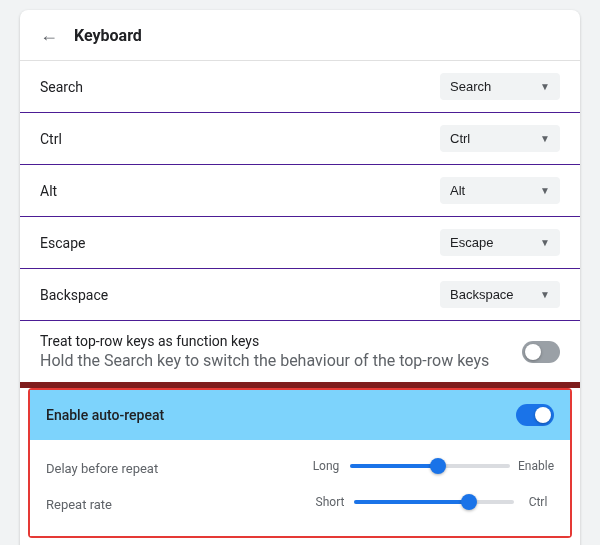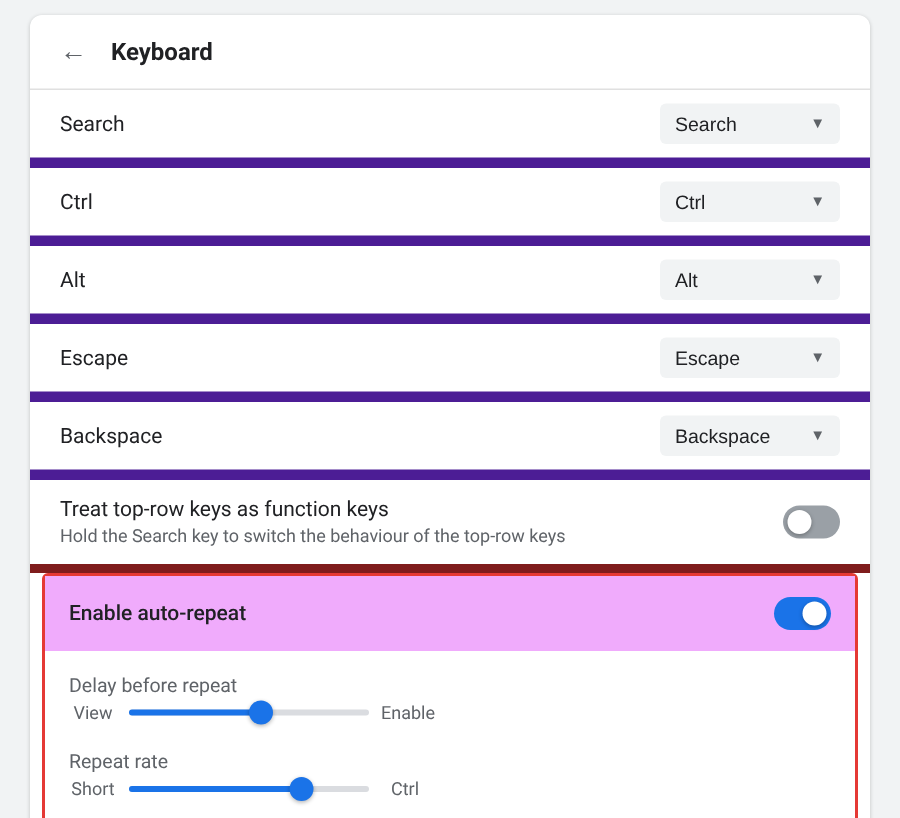--- a/index.html
+++ b/index.html
@@ -36,21 +36,21 @@
       font-size: 16px;
       font-weight: 700;
       color: #202124;
     }
     .settings-row {
       display: flex;
       align-items: center;
       justify-content: space-between;
       padding: 0 20px;
       height: 52px;
-      border-bottom: 7px solid #4c1d95;
+      border-bottom: 1px solid #4c1d95;
     }
     .row-label {
       font-size: 14px;
       color: #202124;
     }
     .dropdown {
       display: flex;
       align-items: center;
       background: #f1f3f4;
       border: none;
@@ -76,21 +76,21 @@
     }
     .function-keys-text {
       flex: 1;
     }
     .function-keys-title {
       font-size: 14px;
       color: #202124;
       margin-bottom: 2px;
     }
     .function-keys-sub {
-      font-size: 12px;
+      font-size: 16px;
       color: #5f6368;
     }
     
     .toggle {
       position: relative;
       width: 38px;
       height: 22px;
       flex-shrink: 0;
     }
     .toggle-track {
@@ -123,37 +123,36 @@
     .auto-repeat-section {
       border: 2px solid #e53935;
       border-radius: 4px;
       margin: 0 8px;
     }
     .auto-repeat-header {
       display: flex;
       align-items: center;
       justify-content: space-between;
       padding: 14px 16px;
-      background: #f0abfc;
+      background: #7dd3fc;
     }
     .auto-repeat-label {
       font-size: 14px;
       color: #202124;
       font-weight: 500;
     }
     .auto-repeat-body {
       padding: 8px 16px 16px 16px;
       background: #fff;
     }
     .slider-row {
       display: flex;
-      align-items: flex-start;
+      align-items: flex-end;
       justify-content: space-between;
       padding: 8px 0;
-      flex-direction: column;
     }
     .slider-row-label {
       font-size: 13px;
       color: #5f6368;
       min-width: 130px;
     }
     .slider-container {
       display: flex;
       align-items: center;
       gap: 8px;
@@ -283,21 +282,21 @@
         <div class="toggle-track on">
           <div class="toggle-thumb"></div>
         </div>
       </div>
     </div>
     <div class="auto-repeat-body">
 
       <div class="slider-row">
         <span class="slider-row-label">Delay before repeat</span>
         <div class="slider-container">
-          <span class="slider-endpoint">View</span>
+          <span class="slider-endpoint">Long</span>
           <div class="slider-wrapper">
             <div class="slider-track">
               <div class="slider-fill" style="width: 55%;"></div>
               <div class="slider-thumb" style="left: 55%;"></div>
             </div>
           </div>
           <span class="slider-endpoint">Enable</span>
         </div>
       </div>
 

